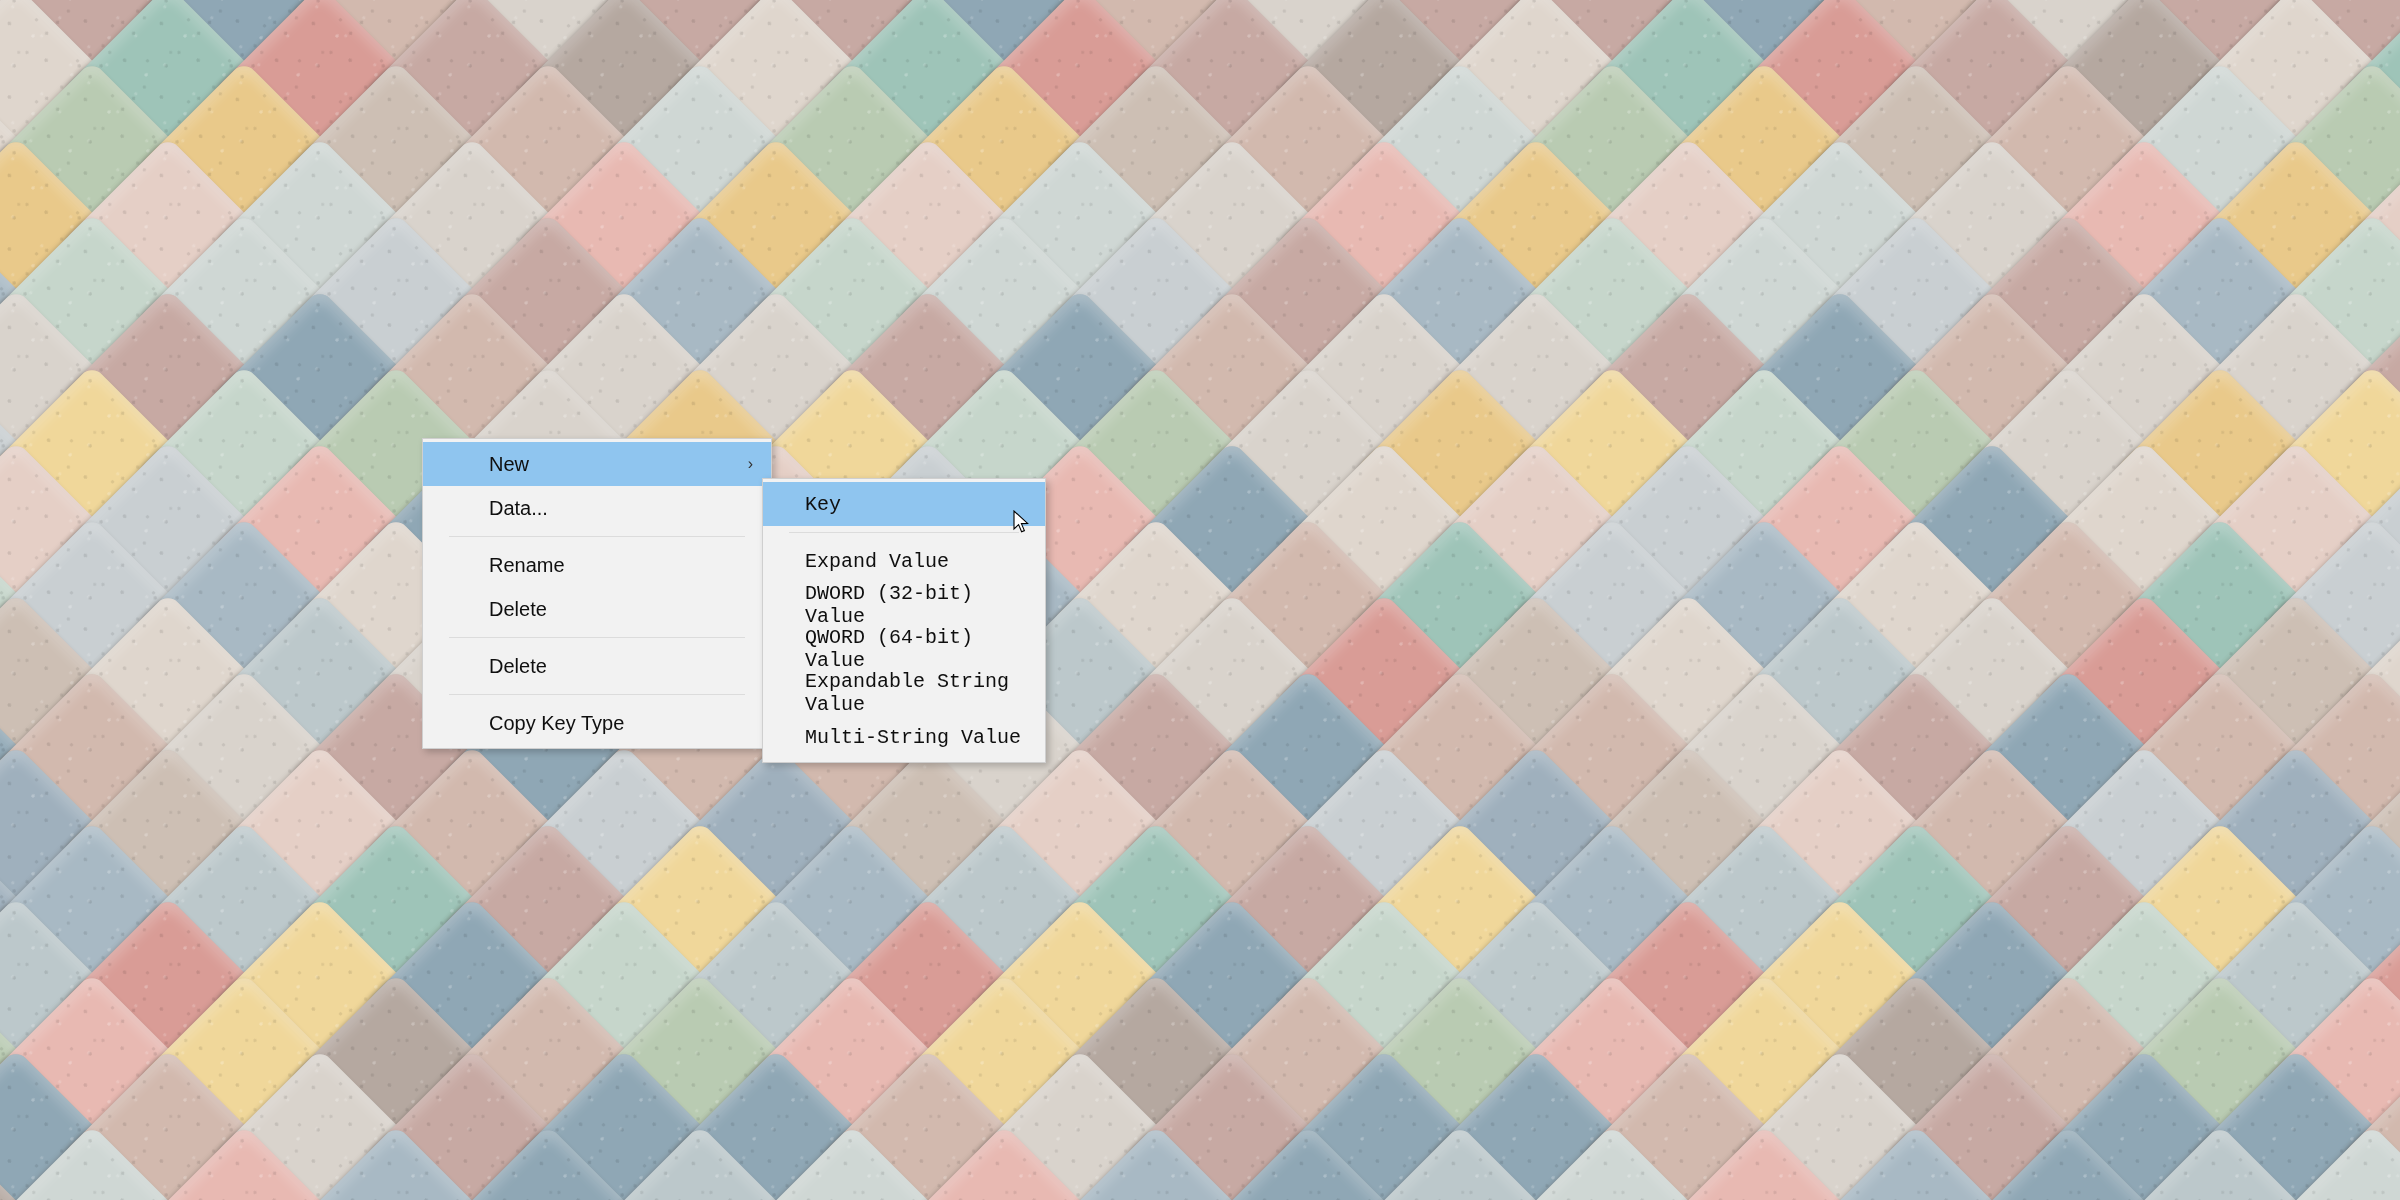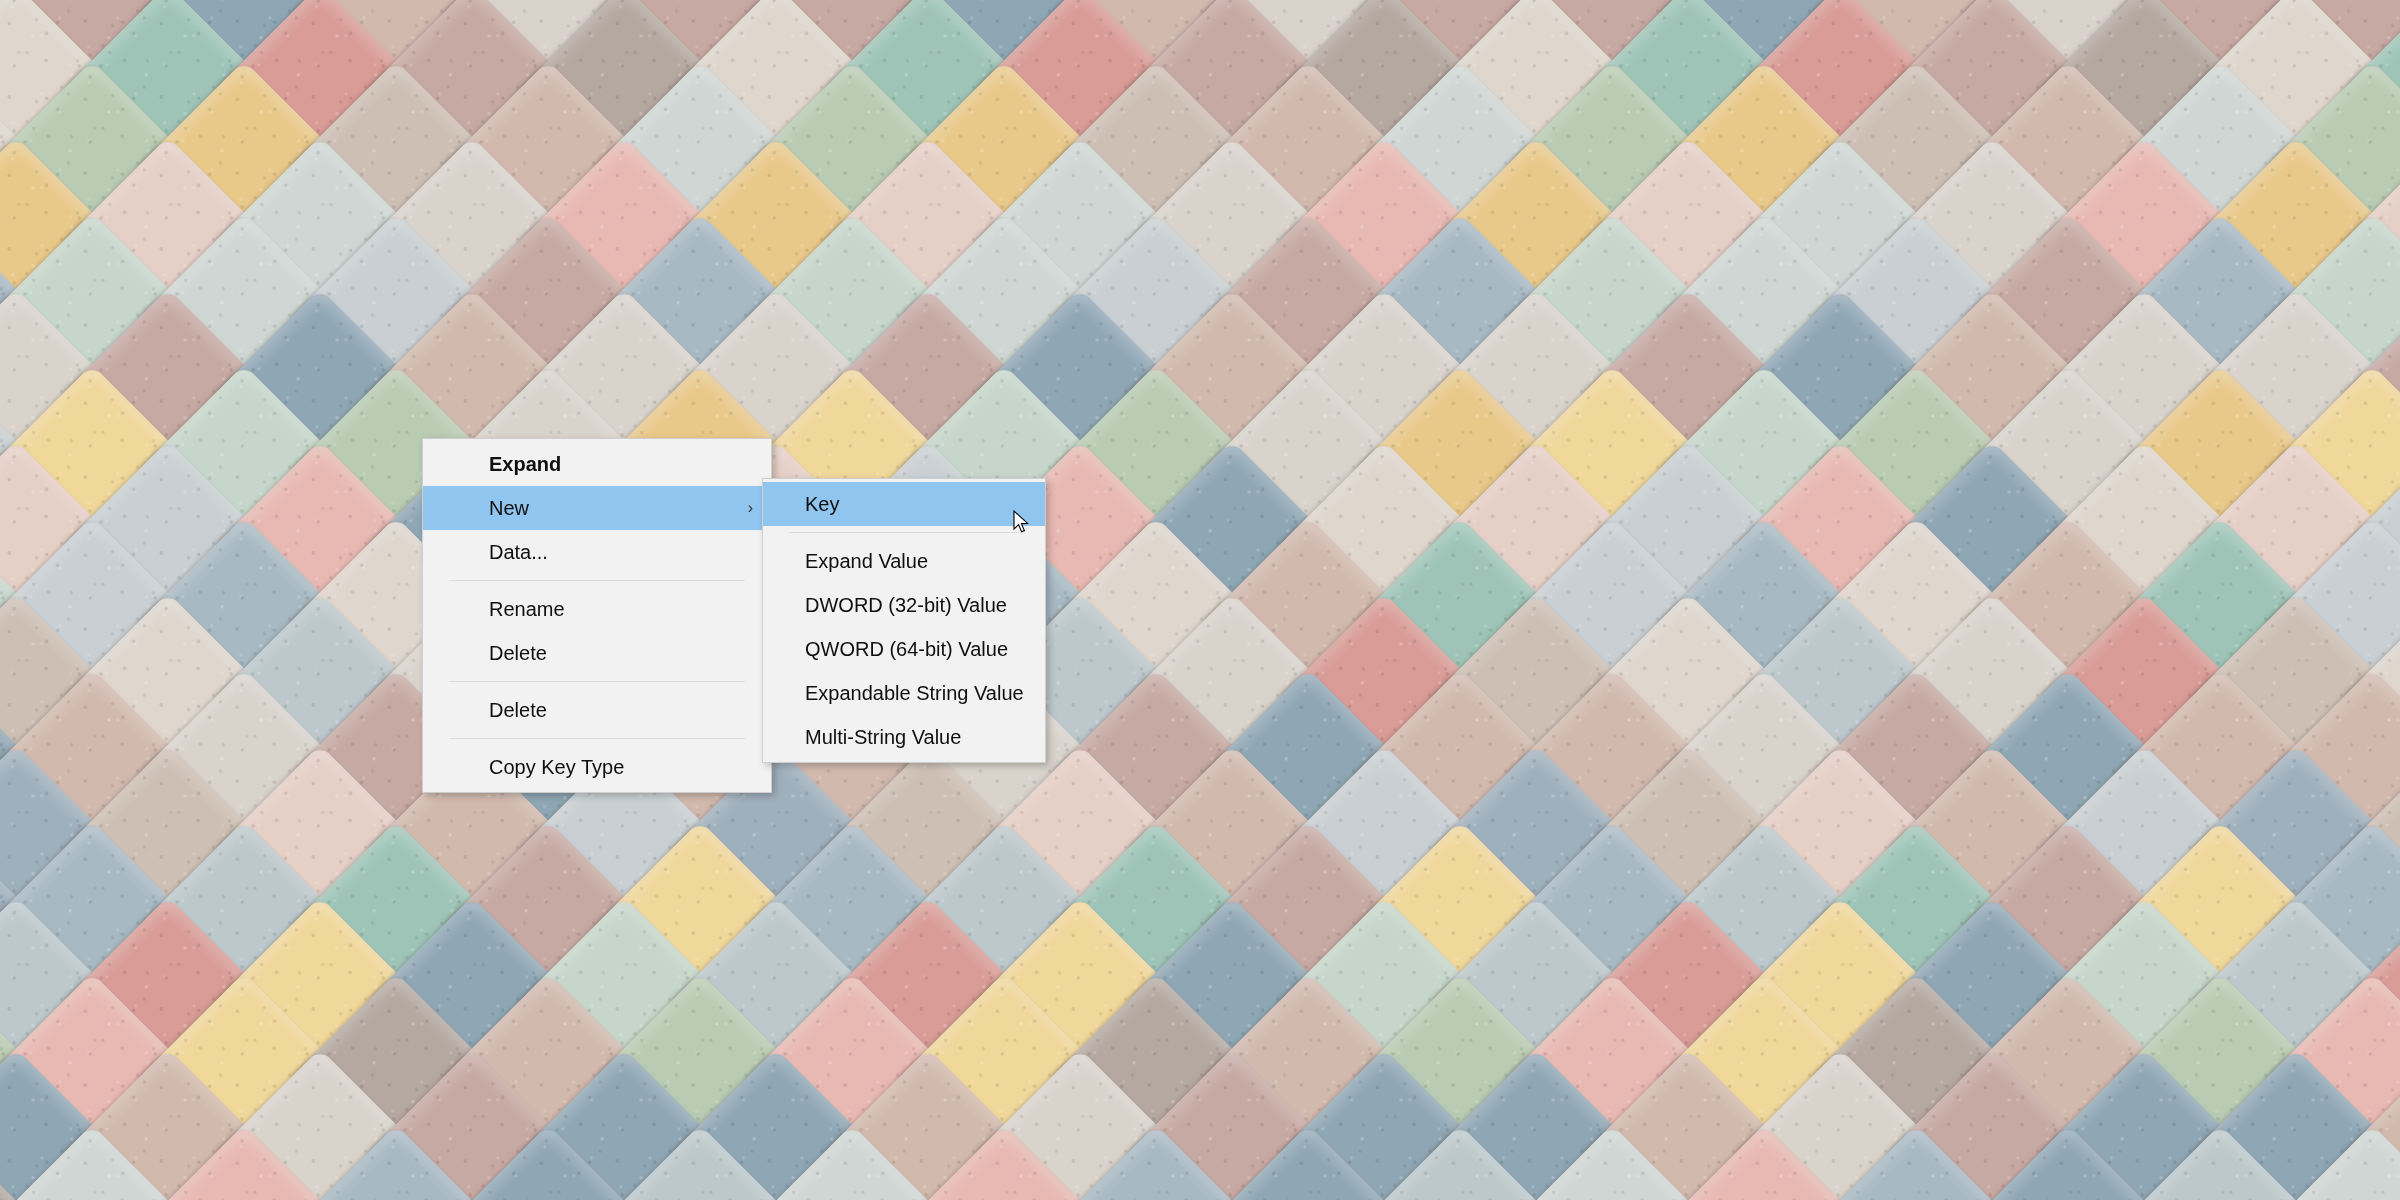--- a/index.html
+++ b/index.html
@@ -263,20 +263,21 @@
 
   #submenu {
     position: absolute;
     left: 762px; top: 478px;
     width: 284px;
     background: #f2f2f2;
     border: 1px solid #cfcfcf;
     box-shadow: 3px 3px 7px rgba(0,0,0,.22);
     padding: 3px 0;
     z-index: 41;
+    font-family: Liberation Mono, monospace;
   }
   #submenu .ctxitem { padding-left: 42px; }
 
   
   #cursor {
     position: absolute; left: 1013px; top: 510px;
     width: 18px; height: 26px;
     z-index: 60;
     pointer-events: none;
   }
@@ -781,23 +782,20 @@
         <div class="htrack">
           <div class="hthumb" id="valhthumb" style="left: 0%; width: 55%;"></div>
         </div>
         <button class="sbbtn">›</button>
       </div>
     </div>
   </div>
 </div>
 
 <div id="ctxmenu">
-    <div class="ctxitem bold">
-      <span>Expand</span>
-    </div>
     <div class="ctxitem hl">
       <span>New</span>
       <span class="subarrow">›</span>
     </div>
     <div class="ctxitem">
       <span>Data...</span>
     </div>
     <div class="ctxsep"></div>
     <div class="ctxitem">
       <span>Rename</span>

